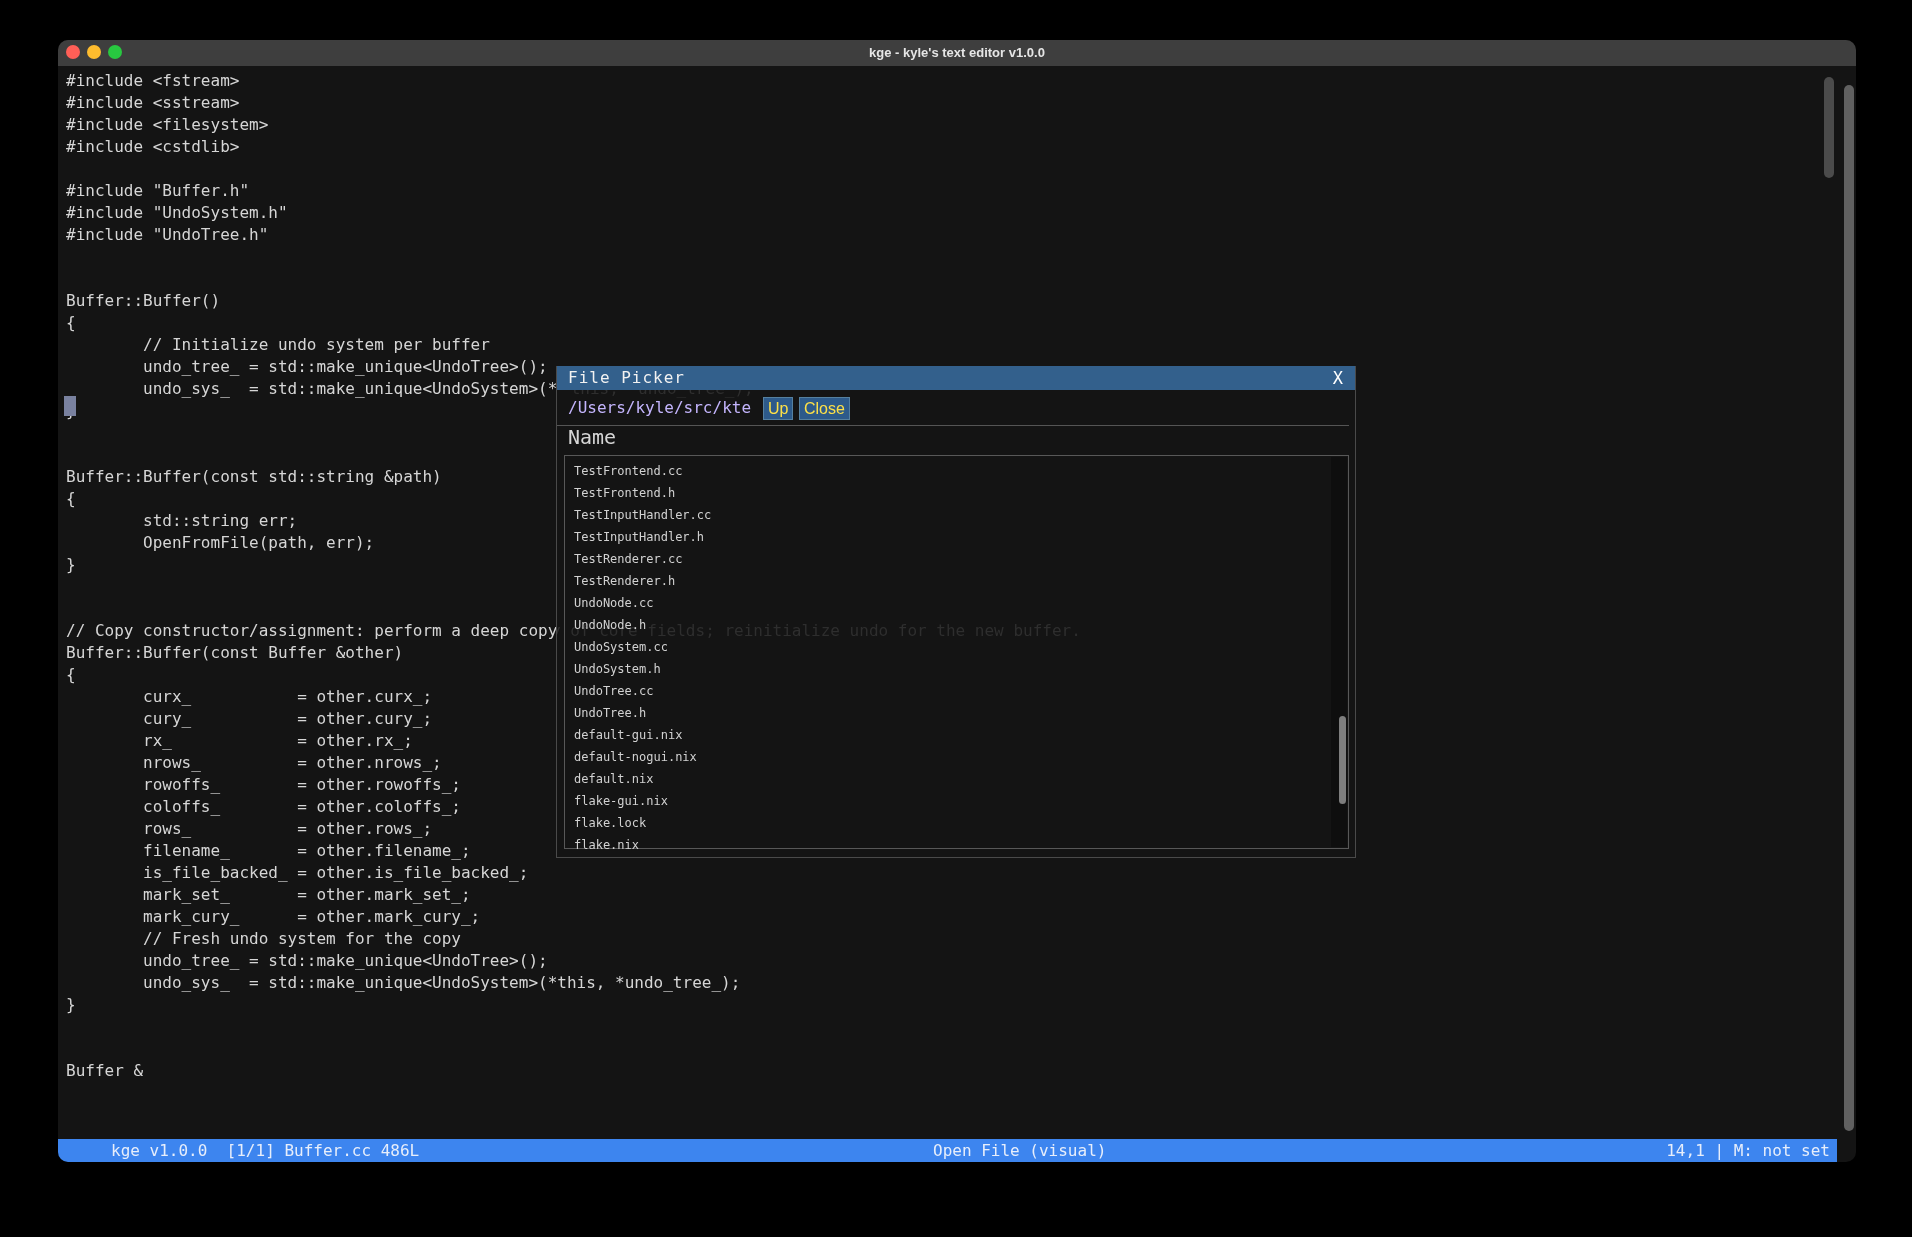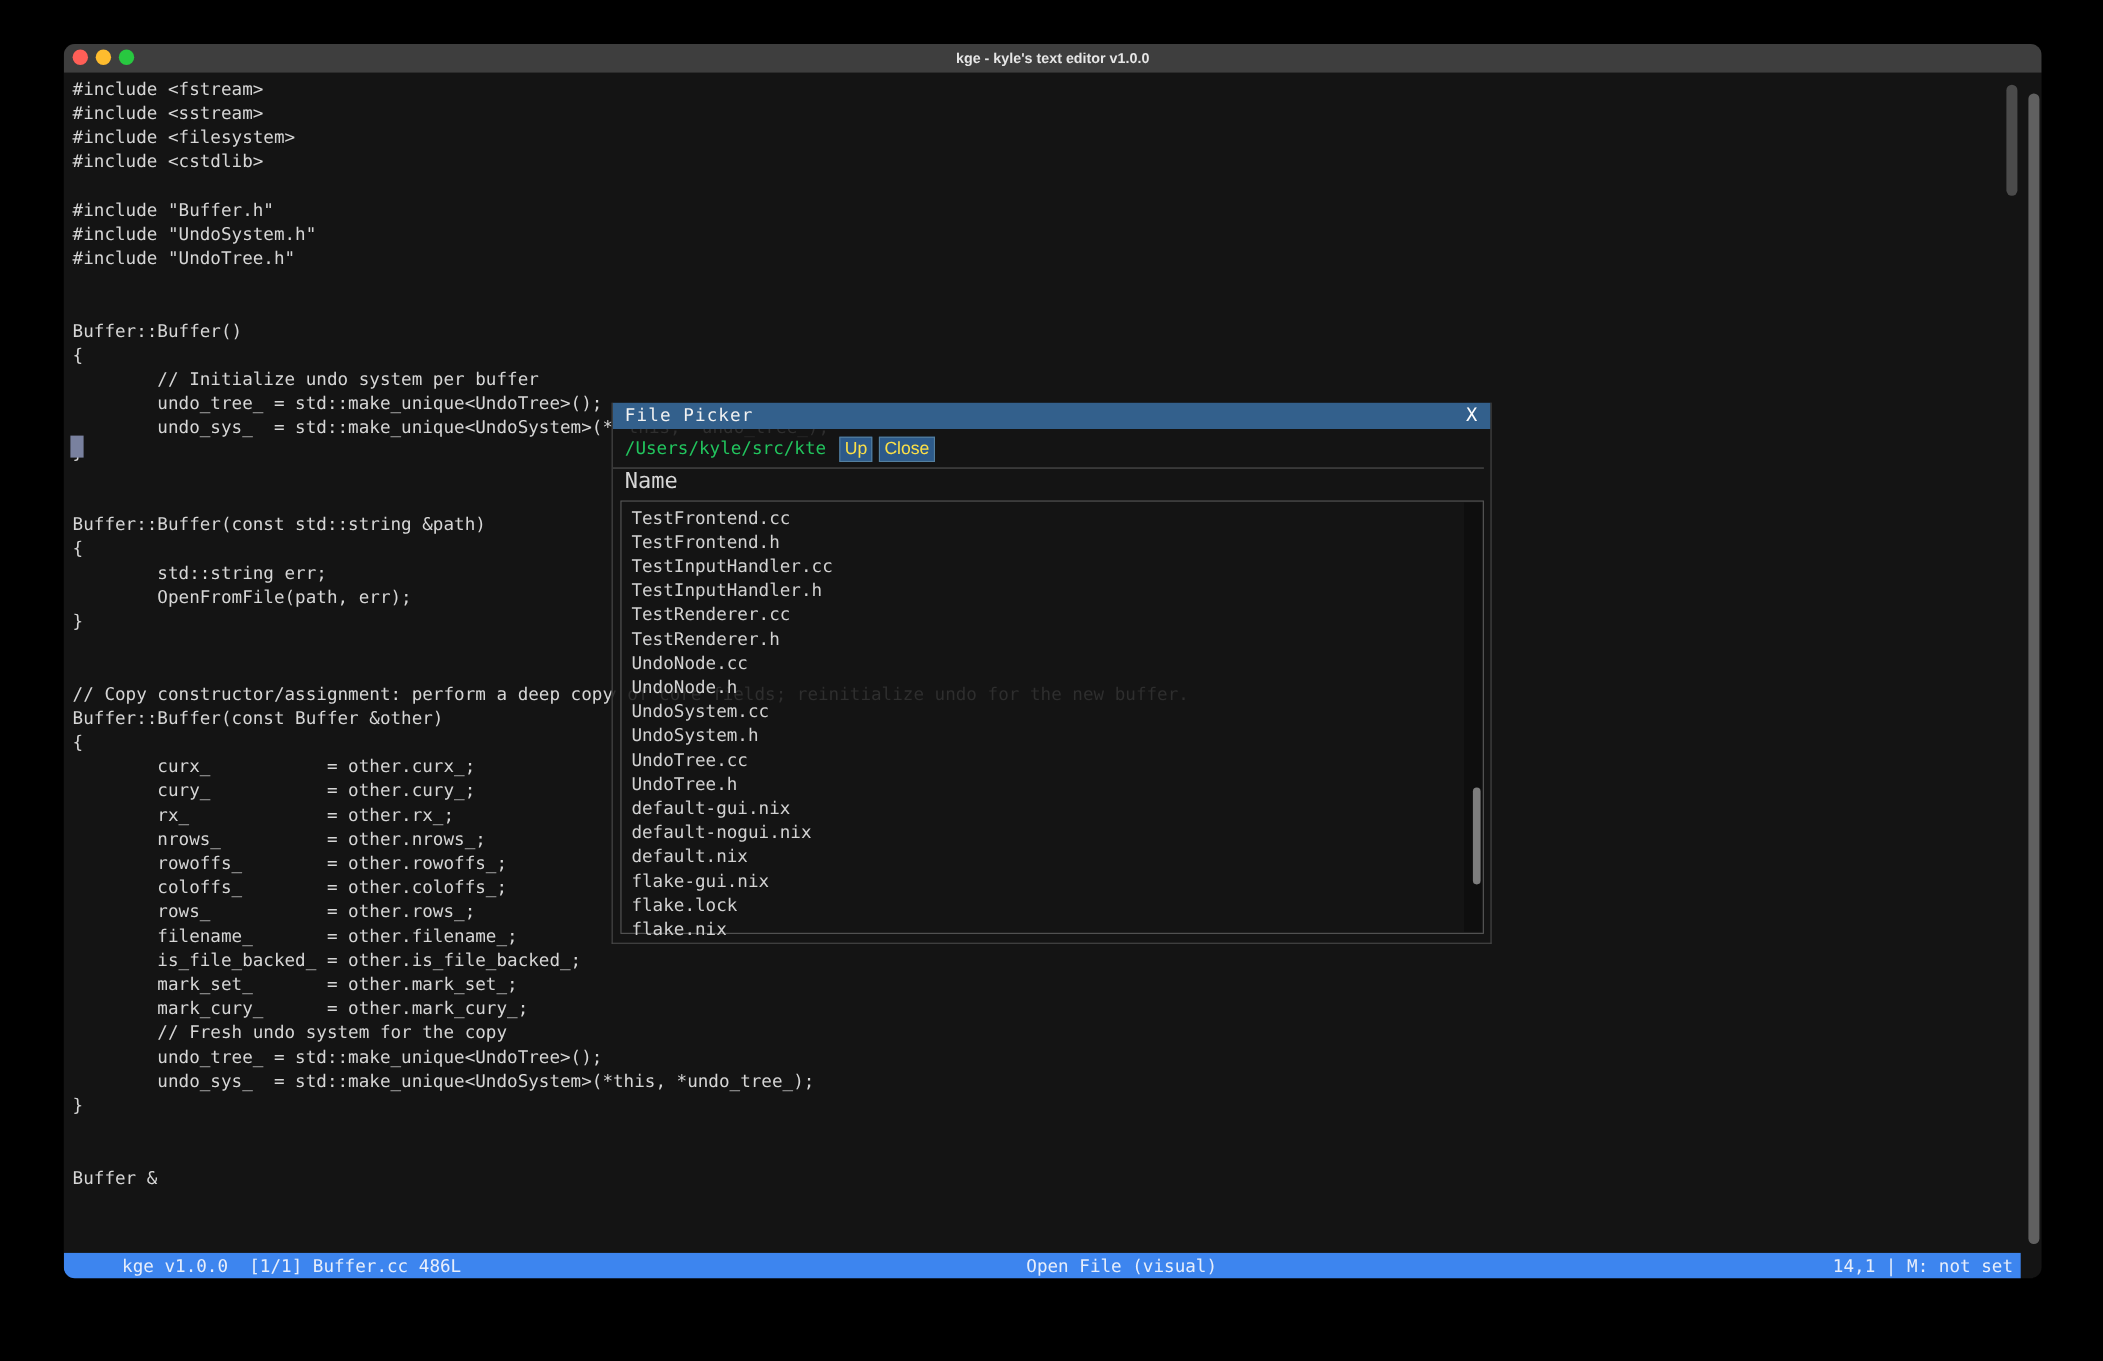--- a/index.html
+++ b/index.html
@@ -34,34 +34,34 @@
   .ghost.g1 { left:4px; top:12px; }
   .ghost.g2 { left:-6px; top:254px; }
   .dlg-titlebar { position:absolute; left:0; top:0; width:100%; height:24px; background:#33608c;
                   z-index:2; }
   .dlg-title { position:absolute; left:11px; top:0; height:24px; line-height:24px;
                font-size:16px; color:#f2f2f2; letter-spacing:1px; }
   .dlg-close { position:absolute; right:12px; top:0; height:24px; line-height:24px;
                font-size:17px; color:#ffffff; cursor:default; }
   .path-row { position:absolute; left:0; top:24px; width:100%; height:35px; z-index:2; }
   .path-text { position:absolute; left:11px; top:7px; height:22px; line-height:22px;
-               font-size:16px; color:#22c55e; }
+               font-size:16px; color:#c4b5fd; }
   .btn { position:absolute; top:7px; height:23px; line-height:21px; font-size:16px;
          color:#fde047; background:#2d5a8a; border:1px solid #55809f; padding:0 4px; }
   .btn.up { left:206px; }
   .btn.closeb { left:242px; }
   .dlg-sep { position:absolute; left:0; top:59px; width:792px; height:1px; background:#555;
              z-index:2; }
   .name-header { position:absolute; left:11px; top:60px; height:22px; line-height:22px;
                  font-size:20px; color:#d6d6d6; z-index:2; }
   .listbox { position:absolute; left:7px; top:89px; width:785px; height:394px;
              border:1px solid #585858; z-index:2; }
   .list-track { position:absolute; right:1px; top:1px; width:16px; height:390px; background:#0e0e0e; }
   .file-rows { position:absolute; left:9px; top:4px; }
-  .file-row { white-space:pre; height:22px; line-height:22px; font-size:16px; color:#d2d2d2; }
+  .file-row { white-space:pre; height:22px; line-height:22px; font-size:12px; color:#d2d2d2; }
   .list-thumb { position:absolute; left:774px; top:260px; width:7px; height:88px;
                 background:#7d7d7d; border-radius:4px; }
 
   .statusbar { position:absolute; left:0; top:1099px; width:1779px; height:24px;
                background:#3d85ef; z-index:3; }
   .sb-text { position:absolute; top:0; height:24px; line-height:24px; font-size:16px;
              color:#e7eefb; white-space:pre; }
   .sb-left { left:9px;margin-left:44px; }
   .sb-center { left:875px; }
   .sb-right { right:7px; }

